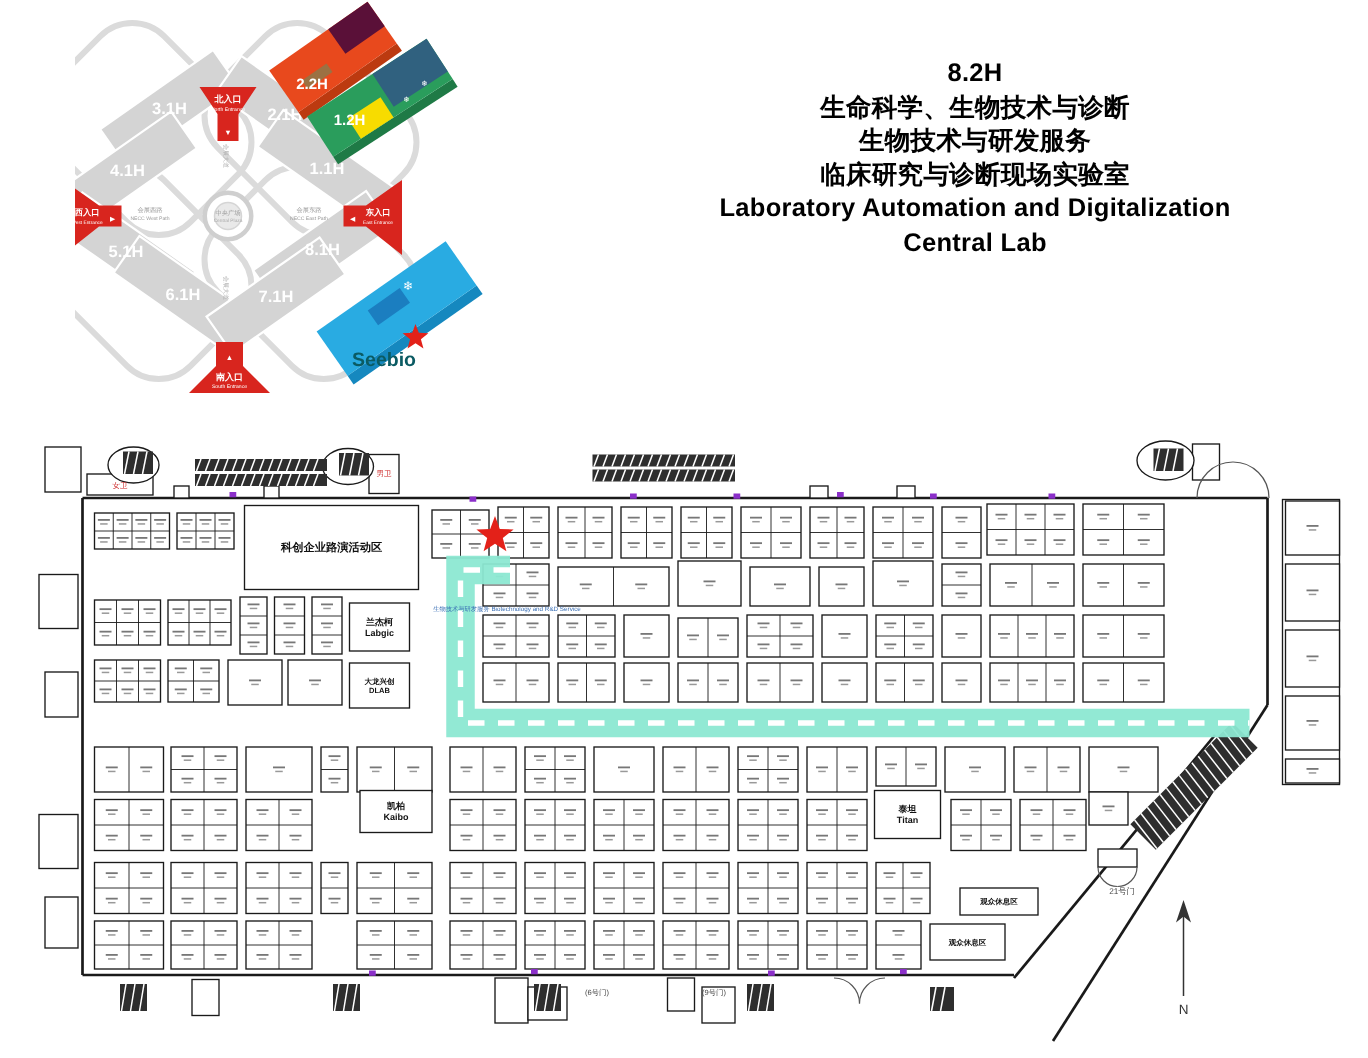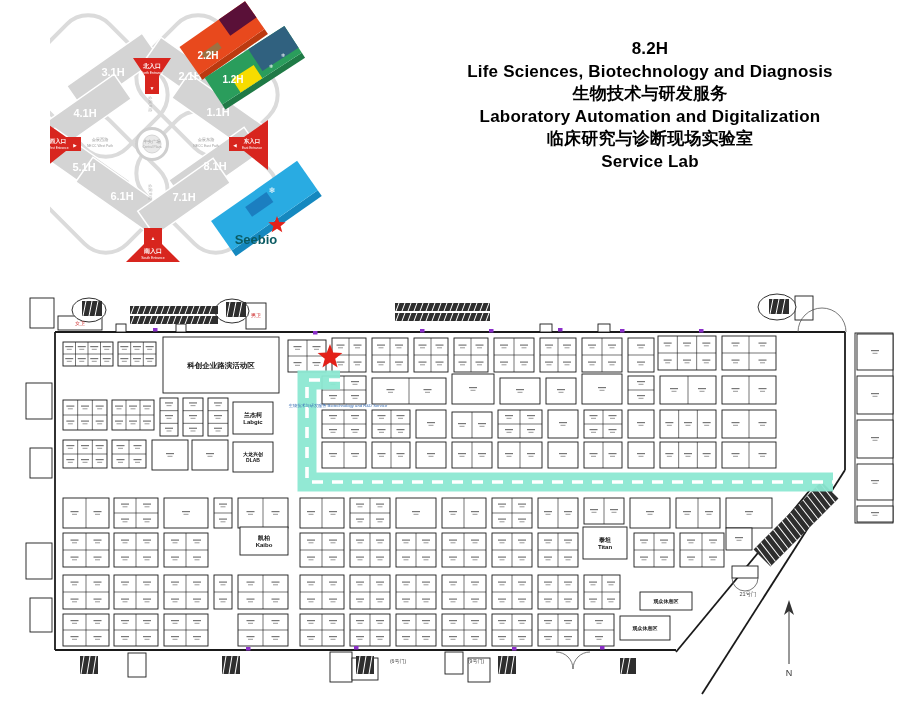--- a/index.html
+++ b/index.html
@@ -108,25 +108,25 @@
     </g>
     <text x="243" y="186" font-size="11" font-weight="bold" fill="#fff" text-anchor="middle">8.2H</text>
     <text x="272" y="193" font-size="8" fill="#fff" text-anchor="middle">❄</text>
     <polygon fill="#E32119" points="277,216 279.2,221.9 285.6,222.2 280.6,226.2 282.3,232.3 277,228.8 271.7,232.3 273.4,226.2 268.4,222.2 274.8,221.9"></polygon>
     <text x="256" y="244" font-size="13" font-weight="bold" fill="#0B5B63" text-anchor="middle">Seebio</text>
   </g>
 </svg>
 
 <div id="hallinfo">
   <div>8.2H</div>
-  <div>Life Sciences, Biotechnology and Diagnosis</div>
+  <div>生命科学、生物技术与诊断</div>
   <div>生物技术与研发服务</div>
+  <div>临床研究与诊断现场实验室</div>
   <div>Laboratory Automation and Digitalization</div>
-  <div>临床研究与诊断现场实验室</div>
-  <div>Service Lab</div>
+  <div>Central Lab</div>
 </div>
 
 <svg id="fp" viewBox="0 0 912 705">
     <path d="M55,332 H845" stroke="#1a1a1a" stroke-width="1.8" fill="none"></path>
     <path d="M55,332 V650" stroke="#1a1a1a" stroke-width="1.8" fill="none"></path>
     <path d="M55,650 H676" stroke="#1a1a1a" stroke-width="1.8" fill="none"></path>
     <path d="M845,332 V470" stroke="#1a1a1a" stroke-width="1.8" fill="none"></path>
     <path d="M810,490 L676,652" stroke="#1a1a1a" stroke-width="1.8" fill="none"></path>
     <path d="M845,470 L702,694" stroke="#1a1a1a" stroke-width="1.8" fill="none"></path>
     <rect x="58" y="316" width="44" height="14" fill="#fff" stroke="#1a1a1a" stroke-width="0.9"></rect>

